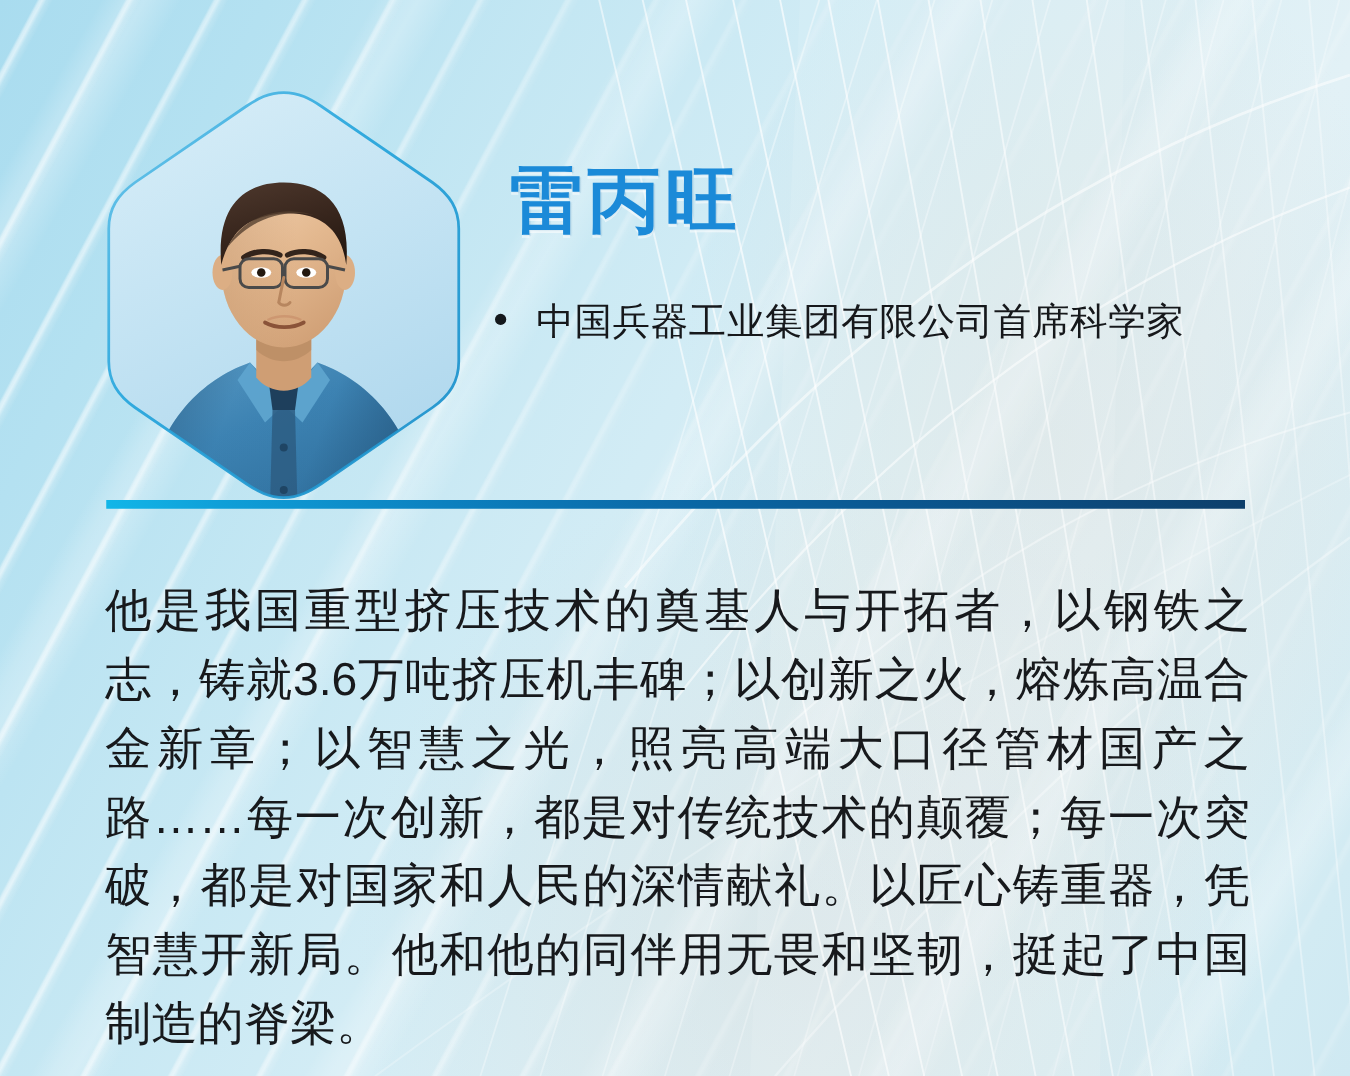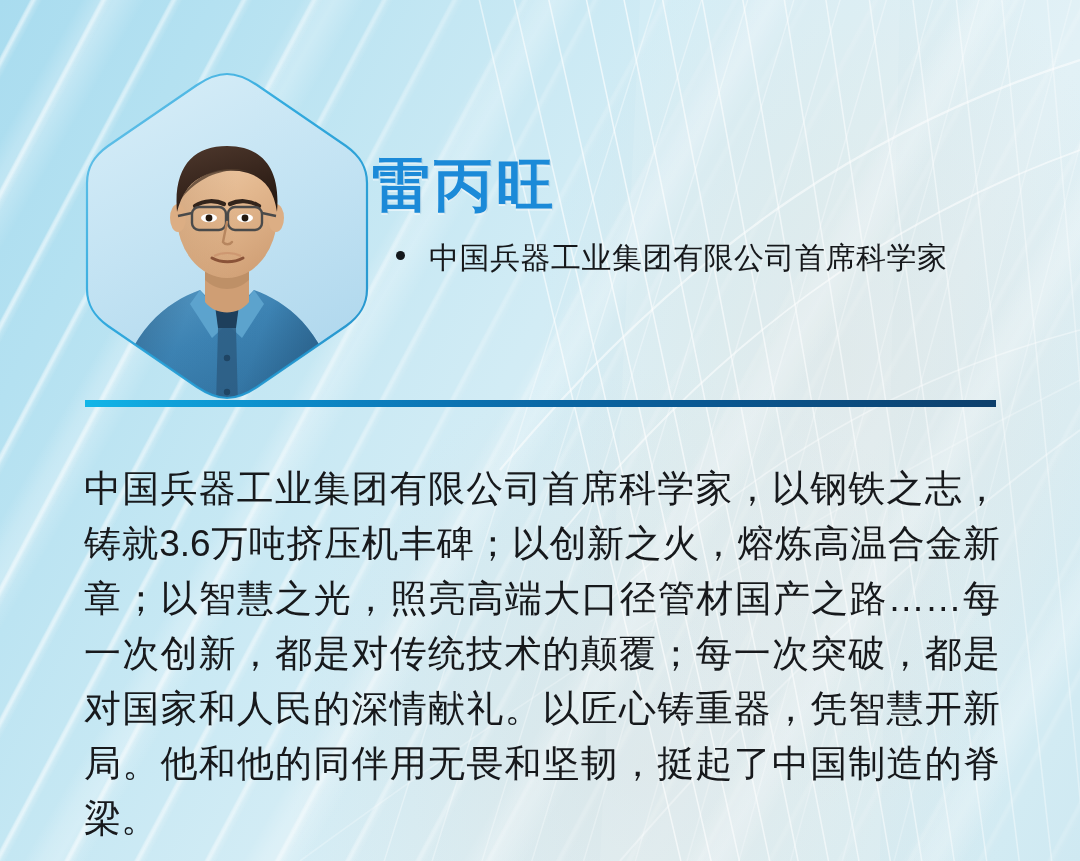--- a/index.html
+++ b/index.html
@@ -82,30 +82,29 @@
   .hex-glow {
     position: absolute;
     left: 0; top: 0;
     width: 298px; height: 340px;
     filter: blur(0.4px);
   }
 
   
   #name {
     position: absolute;
-    left: 372px;
+    left: 408px;
     top: 128px;
     font-size: 58px;
     line-height: 66px;
     font-weight: 800;
     letter-spacing: 4px;
     color: #1b8ad8;
     text-shadow: 0 2px 0 rgba(255,255,255,0.55), 1px 1px 1px rgba(12,90,150,0.18);
     white-space: nowrap;
-    margin-top: 24px;
   }
   #title-row {
     position: absolute;
     left: 396px;
     top: 232px;
     width: 612px;
     display: flex;
     align-items: flex-start;
   }
   .bullet-dot {
@@ -390,15 +389,15 @@
 
   <div id="name">雷丙旺</div>
 
   <div id="title-row">
     <span class="bullet-dot"></span>
     <span id="title-text">中国兵器工业集团有限公司首席科学家</span>
   </div>
 
   <div id="divider"></div>
 
-  <p id="body-text">中国兵器工业集团有限公司首席科学家，以钢铁之志，铸就3.6万吨挤压机丰碑；以创新之火，熔炼高温合金新章；以智慧之光，照亮高端大口径管材国产之路……每一次创新，都是对传统技术的颠覆；每一次突破，都是对国家和人民的深情献礼。以匠心铸重器，凭智慧开新局。他和他的同伴用无畏和坚韧，挺起了中国制造的脊梁。</p>
+  <p id="body-text">他是我国重型挤压技术的奠基人与开拓者，以钢铁之志，铸就3.6万吨挤压机丰碑；以创新之火，熔炼高温合金新章；以智慧之光，照亮高端大口径管材国产之路……每一次创新，都是对传统技术的颠覆；每一次突破，都是对国家和人民的深情献礼。以匠心铸重器，凭智慧开新局。他和他的同伴用无畏和坚韧，挺起了中国制造的脊梁。</p>
 
 </div>
 
 </body></html>

